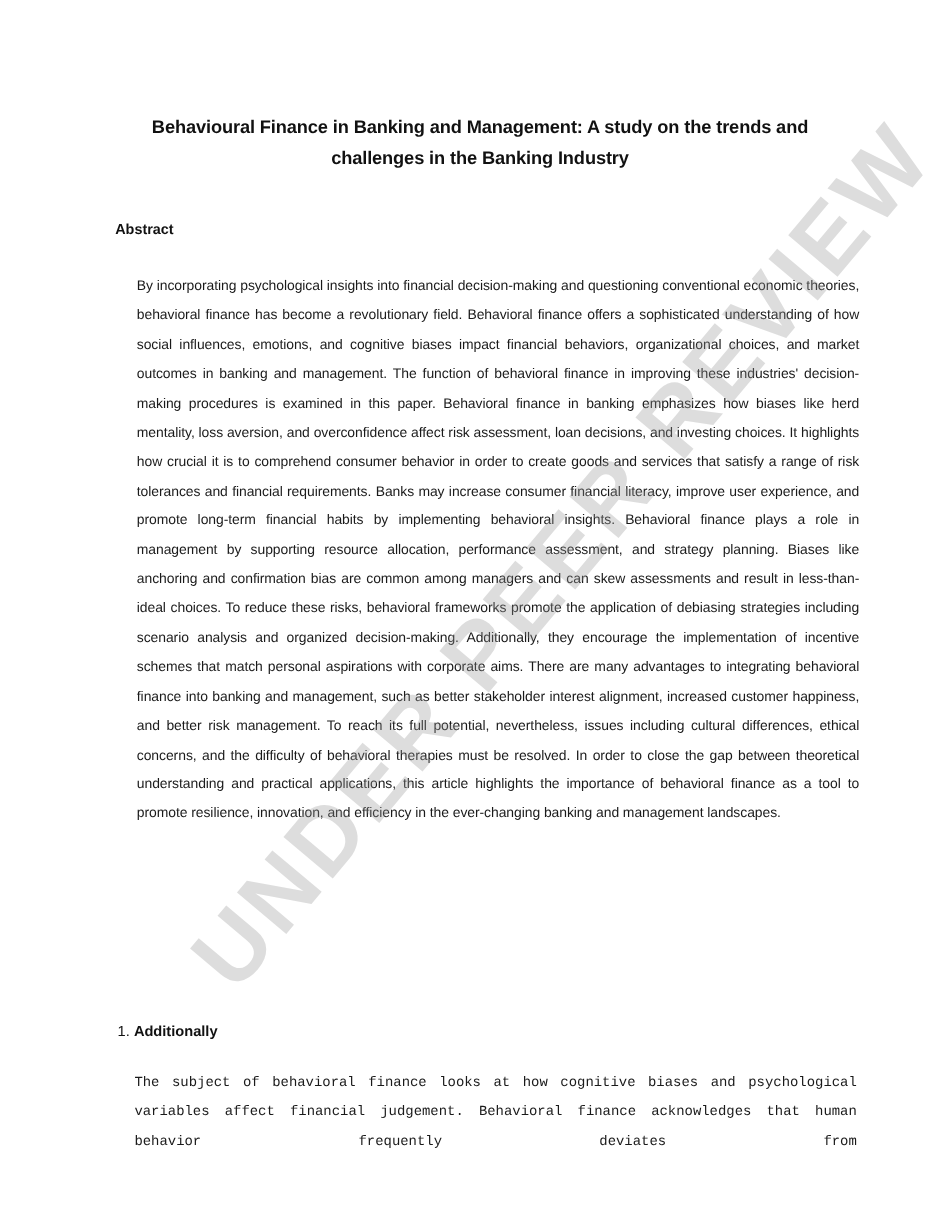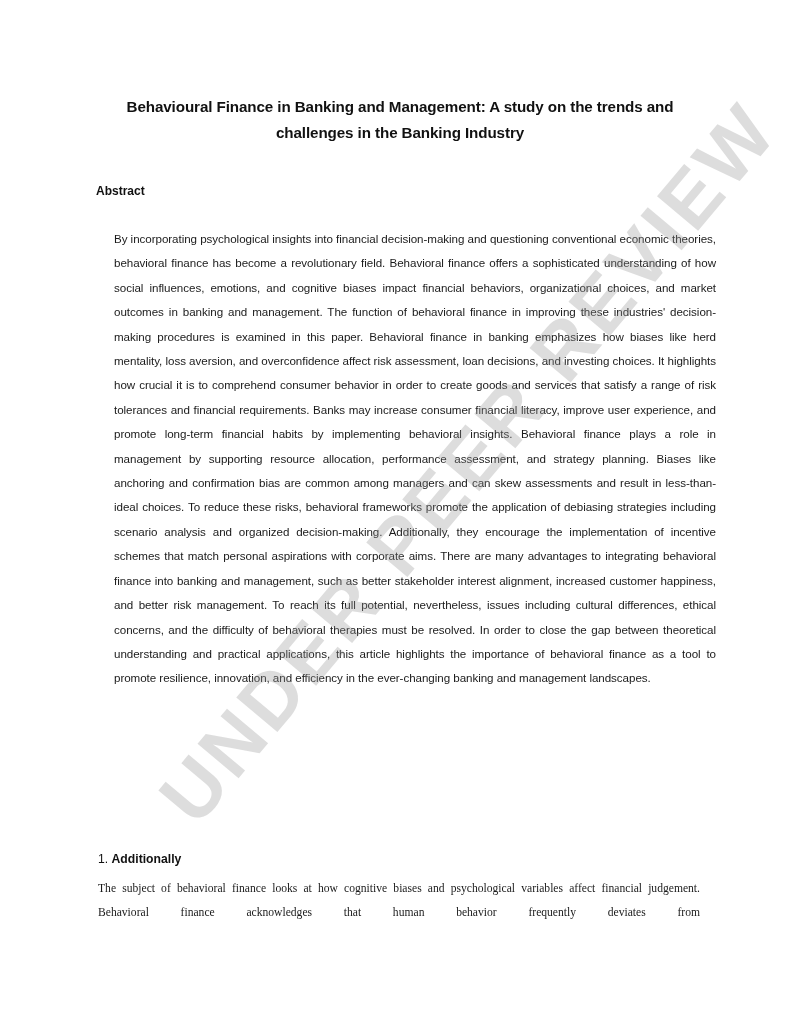--- a/index.html
+++ b/index.html
@@ -31,22 +31,22 @@
       line-height: 19px; color: #1a1a1a; margin: 0;
     }
     .intro-heading {
       position: absolute; left: 98px; top: 852px;
       font-family: "Liberation Sans", sans-serif; font-size: 12.2px; color: #111;
     }
     .intro-heading .num { font-weight: normal; }
     .intro-heading .label { font-weight: bold; }
     .intro-body {
       position: absolute; left: 98px; top: 877px; width: 602px;
-      font-family: Liberation Serif, serif; font-size: 11.6px;
-      line-height: 24.4px; text-align: justify; color: #1a1a1a; margin: 0;
+      font-family: Liberation Mono, monospace; font-size: 11.6px;
+      line-height: 24.4px; text-align: justify; color: #1a1a1a; margin: 14px;
       text-align-last: justify;
     }
     .watermark {
       position: absolute; left: 40px; top: 480px; width: 760px;
       text-align: center; transform: rotate(-50deg);
       transform-origin: 50% 50%;
       font-family: "Liberation Sans", sans-serif; font-weight: bold;
       font-size: 78px; letter-spacing: 4px; color: rgba(150,150,150,0.32);
       pointer-events: none; white-space: nowrap; line-height: 80px;
     }

